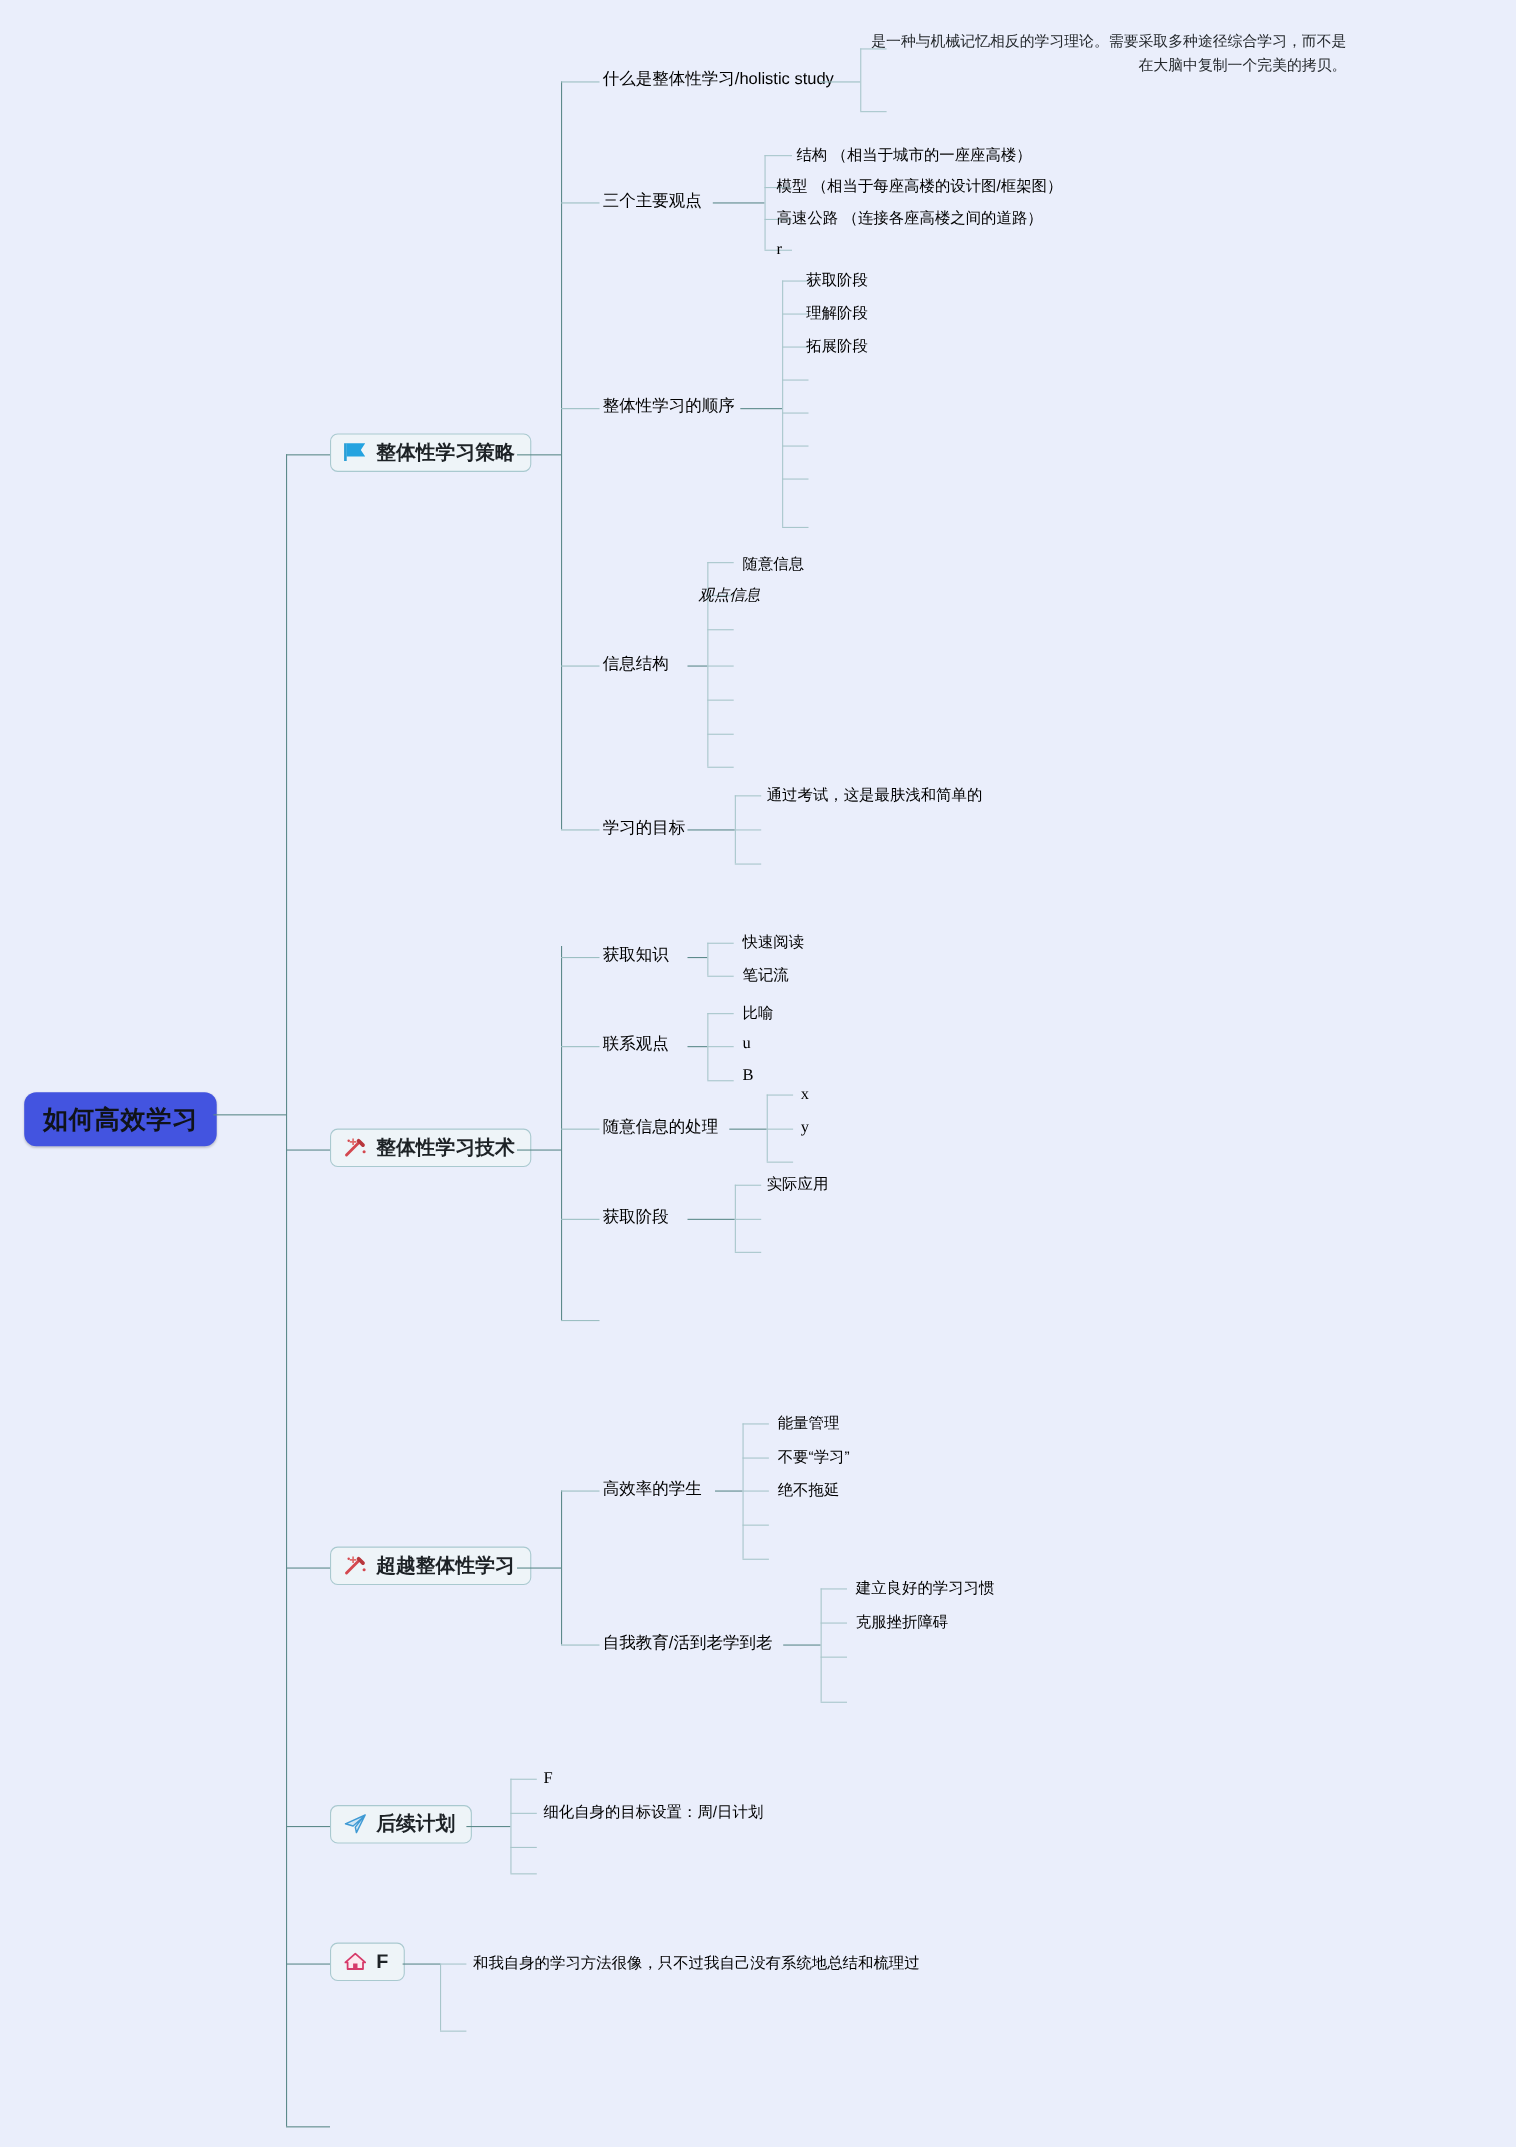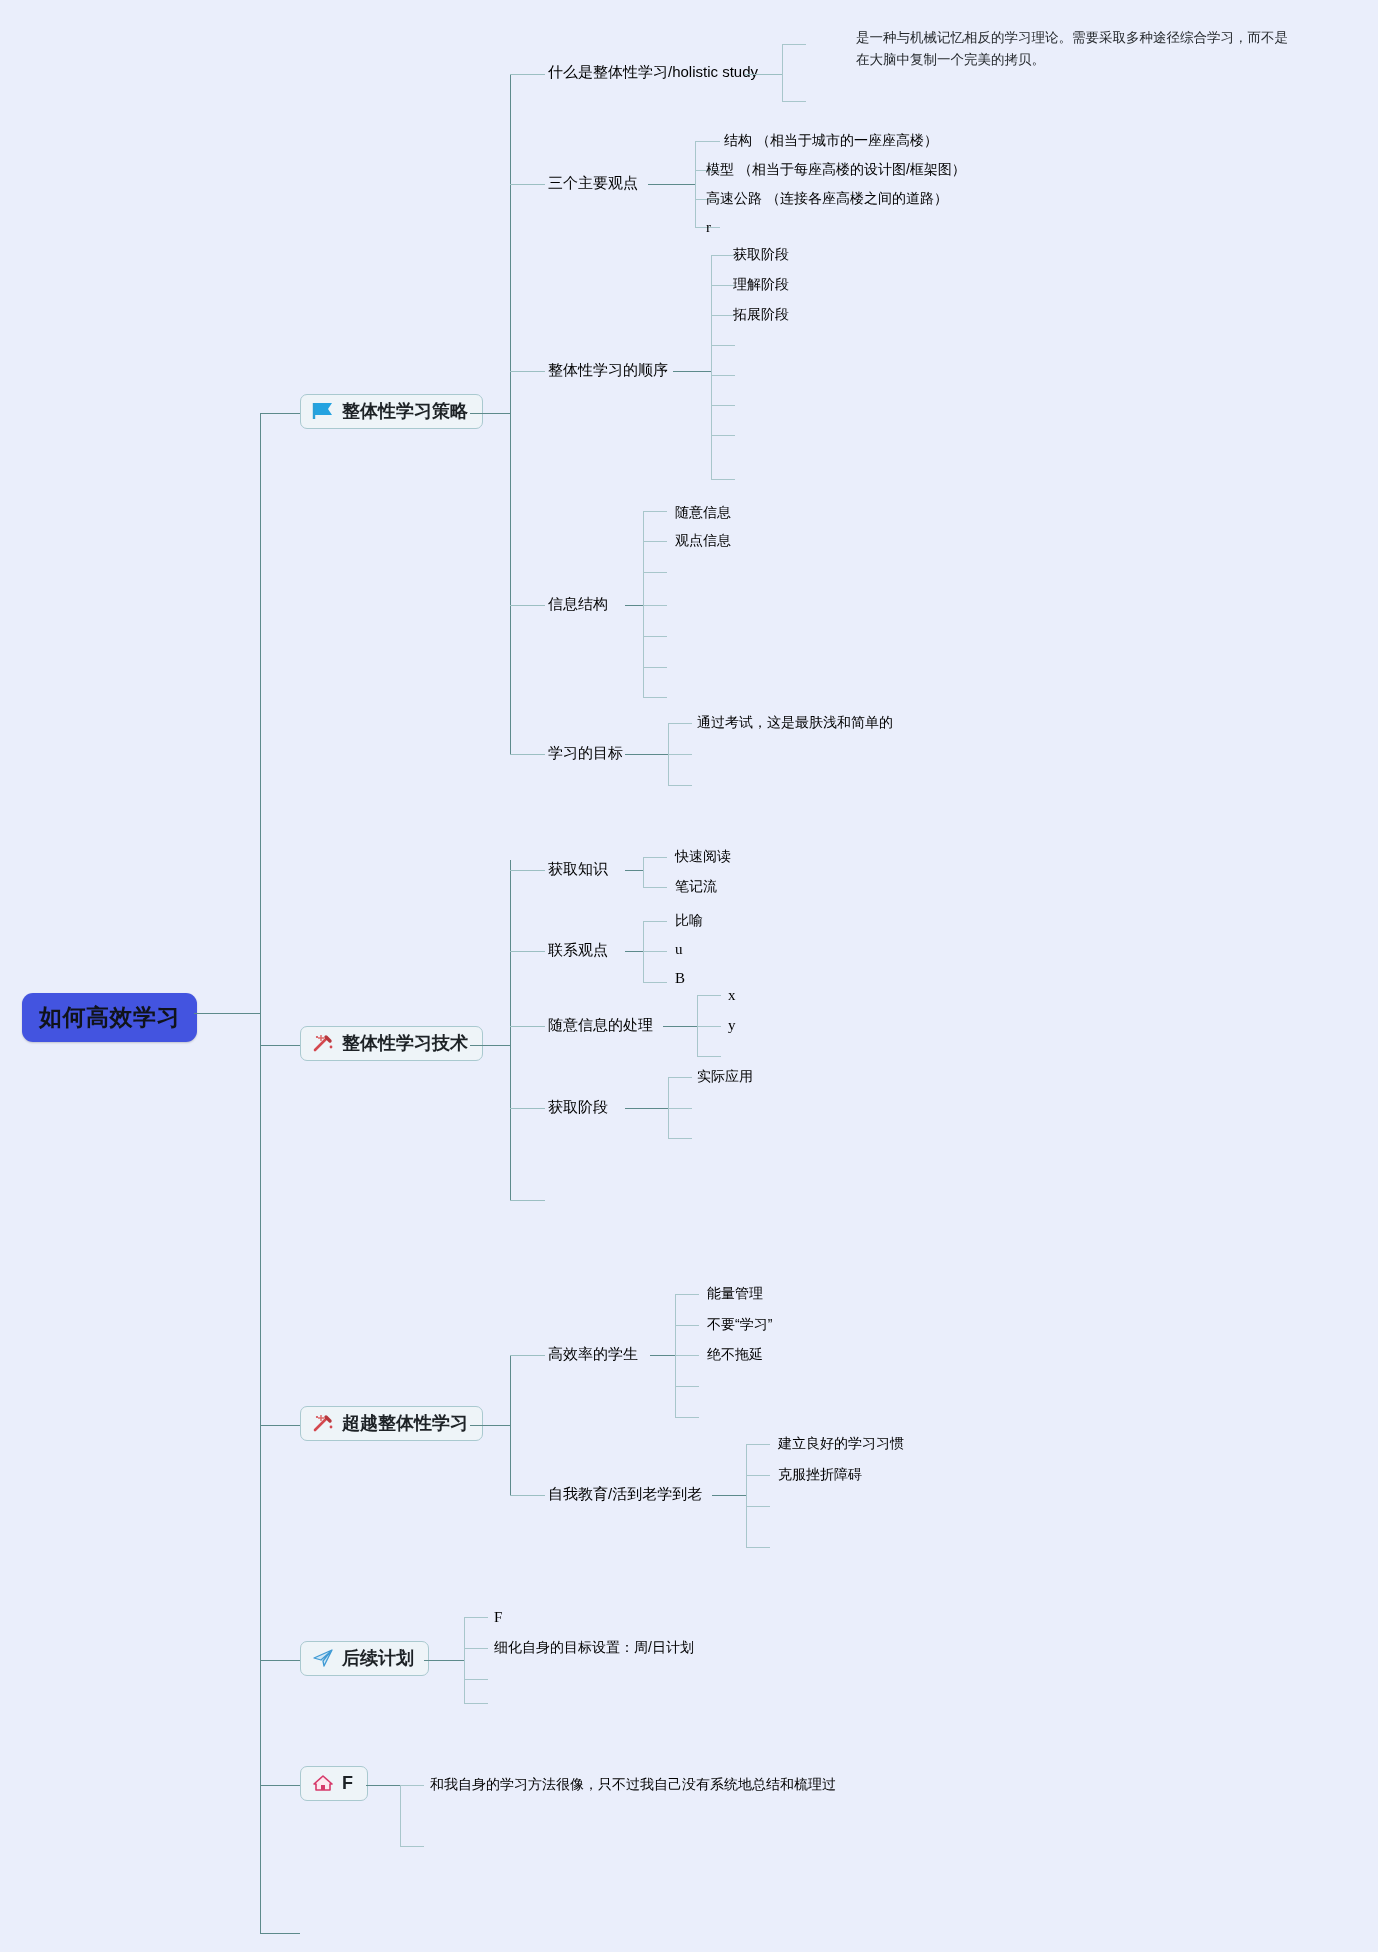--- a/index.html
+++ b/index.html
@@ -104,21 +104,21 @@
 
   <div class="h dk" style="left:470px;top:413px;width:40px;"></div>
   <div class="v dk" style="left:510px;top:74px;height:680px;"></div>
 
   <div class="h" style="left:510px;top:74px;width:35px;"></div>
   <div class="n l2" style="left:548px;top:64px;">什么是整体性学习/holistic study</div>
   <div class="h" style="left:745px;top:74px;width:37px;"></div>
   <div class="v lt" style="left:782px;top:44px;height:57px;"></div>
   <div class="h lt" style="left:782px;top:44px;width:24px;"></div>
   <div class="h lt" style="left:782px;top:101px;width:24px;"></div>
-  <div class="para" style="left:856px;top:27px;">是一种与机械记忆相反的学习理论。需要采取多种途径综合学习，而不是在大脑中复制一个完美的拷贝。</div>
+  <div class="para" style="left:792px;top:27px;text-align:right;">是一种与机械记忆相反的学习理论。需要采取多种途径综合学习，而不是在大脑中复制一个完美的拷贝。</div>
 
   <div class="h" style="left:510px;top:184px;width:35px;"></div>
   <div class="n l2" style="left:548px;top:175px;">三个主要观点</div>
   <div class="h dk" style="left:648px;top:184px;width:47px;"></div>
   <div class="v lt" style="left:695px;top:141px;height:86px;"></div>
   <div class="h lt" style="left:695px;top:141px;width:25px;"></div>
   <div class="h lt" style="left:695px;top:170px;width:25px;"></div>
   <div class="h lt" style="left:695px;top:199px;width:25px;"></div>
   <div class="h lt" style="left:695px;top:227px;width:25px;"></div>
   <div class="n l3" style="left:724px;top:133px;">结构 （相当于城市的一座座高楼）</div>
@@ -147,21 +147,21 @@
   <div class="h dk" style="left:625px;top:605px;width:18px;"></div>
   <div class="v lt" style="left:643px;top:511px;height:186px;"></div>
   <div class="h lt" style="left:643px;top:511px;width:24px;"></div>
   <div class="h lt" style="left:643px;top:541px;width:24px;"></div>
   <div class="h lt" style="left:643px;top:572px;width:24px;"></div>
   <div class="h lt" style="left:643px;top:605px;width:24px;"></div>
   <div class="h lt" style="left:643px;top:636px;width:24px;"></div>
   <div class="h lt" style="left:643px;top:667px;width:24px;"></div>
   <div class="h lt" style="left:643px;top:697px;width:24px;"></div>
   <div class="n l3" style="left:675px;top:505px;">随意信息</div>
-  <div class="n l3" style="left:675px;top:533px;">观点信息</div>
+  <div class="n l3" style="left:635px;top:533px;font-style:italic;">观点信息</div>
 
   <div class="h" style="left:510px;top:754px;width:35px;"></div>
   <div class="n l2" style="left:548px;top:745px;">学习的目标</div>
   <div class="h dk" style="left:625px;top:754px;width:43px;"></div>
   <div class="v lt" style="left:668px;top:723px;height:62px;"></div>
   <div class="h lt" style="left:668px;top:723px;width:24px;"></div>
   <div class="h lt" style="left:668px;top:754px;width:24px;"></div>
   <div class="h lt" style="left:668px;top:785px;width:24px;"></div>
   <div class="n l3" style="left:697px;top:715px;">通过考试，这是最肤浅和简单的</div>
 

